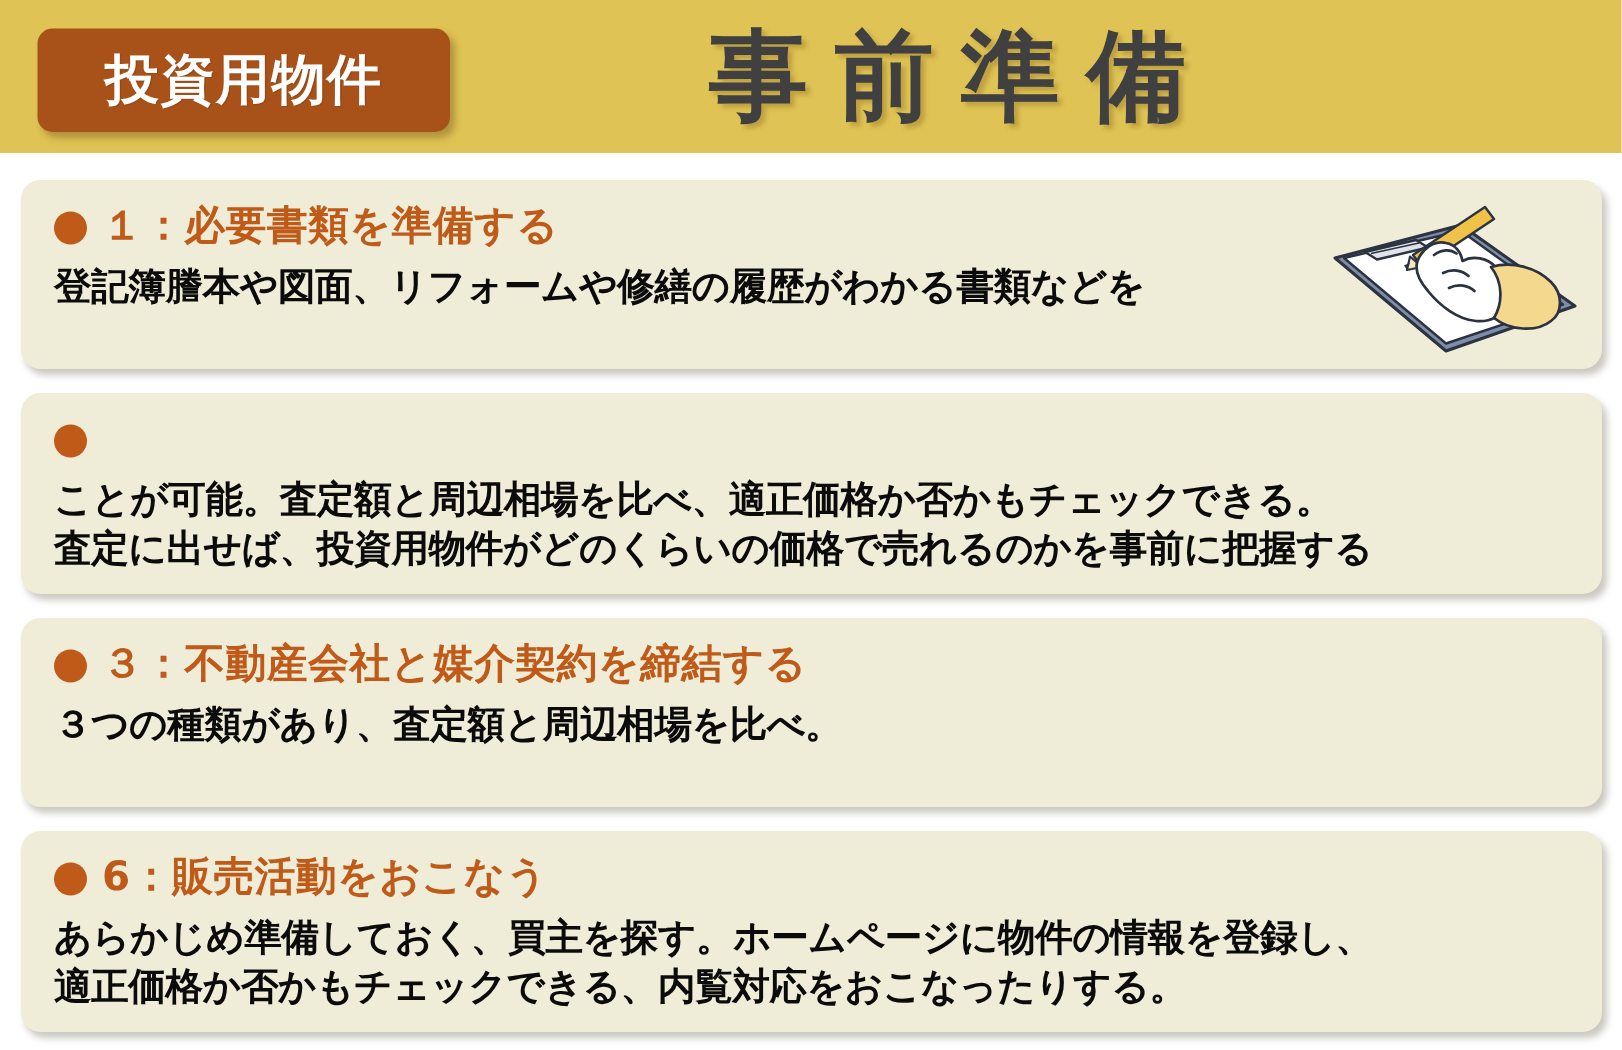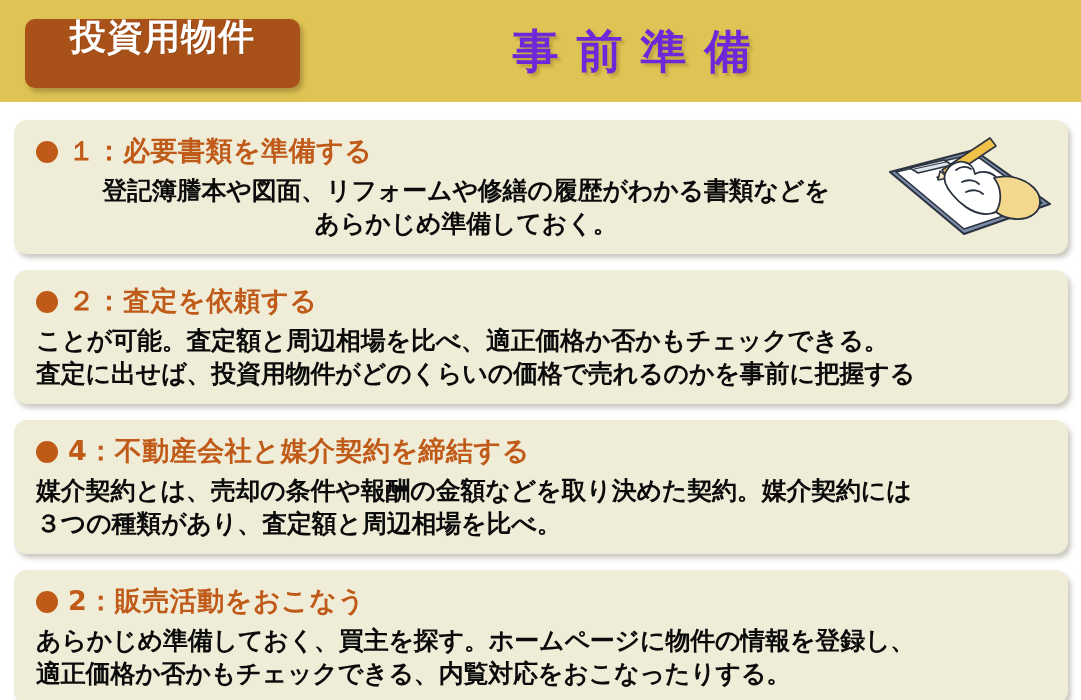--- a/index.html
+++ b/index.html
@@ -34,21 +34,21 @@
   .badge {
     position: absolute;
     left: 25px;
     top: 19px;
     width: 275px;
     height: 69px;
     background: #a8521a;
     border-radius: 10px;
     box-shadow: 3px 4px 5px rgba(90, 60, 20, 0.35);
     display: flex;
-    align-items: flex-start;
+    align-items: center;
     justify-content: center;
     box-sizing: border-box;
   }
 
   .badge-label {
     color: #ffffff;
     font-size: 36px;
     font-weight: bold;
     letter-spacing: 1px;
     line-height: 1;
@@ -64,22 +64,22 @@
     height: 102px;
     display: flex;
     align-items: center;
     justify-content: center;
     padding-left: 200px;
     box-sizing: border-box;
     pointer-events: none;
   }
 
   .header-title-text {
-    color: #6d28d9;
-    font-size: 46px;
+    color: #404040;
+    font-size: 66px;
     font-weight: bold;
     line-height: 1;
     letter-spacing: 18px;
     white-space: nowrap;
     text-shadow: 3px 3px 3px rgba(150, 120, 40, 0.45);
   }
 
   
   .cards {
     position: relative;
@@ -139,21 +139,20 @@
   }
 
   .card-body .line {
     display: block;
     white-space: nowrap;
   }
 
   
   .card.has-art .card-body {
     max-width: 860px;
-    text-align: center;
   }
 
   
   .art {
     position: absolute;
     right: 14px;
     top: 10px;
     width: 172px;
     height: 112px;
   }
@@ -179,21 +178,20 @@
 
   <div class="cards">
 
     <div class="card has-art">
       <div class="card-head">
         <span class="bullet"></span>
         <span class="card-title">１：必要書類を準備する</span>
       </div>
       <div class="card-body">
         <span class="line">登記簿謄本や図面、リフォームや修繕の履歴がわかる書類などを</span>
-        <span class="line">あらかじめ準備しておく。</span>
       </div>
 
       <div class="art">
         <svg viewBox="0 0 172 112" xmlns="http://www.w3.org/2000/svg">
 
           <g>
             <polygon points="8,42 92,20 168,74 82,104" fill="#7d8ca8" stroke="#2b3340" stroke-width="2" stroke-linejoin="round"></polygon>
             <polygon points="14,42 92,24 160,73 82,99" fill="#ffffff" stroke="#2b3340" stroke-width="1.6" stroke-linejoin="round"></polygon>
 
             <polygon points="28,38 62,30 70,35 36,43" fill="#dfe3ea" stroke="#2b3340" stroke-width="1.6" stroke-linejoin="round"></polygon>
@@ -220,43 +218,41 @@
             <path d="M112,48 C126,44 142,48 152,58 C160,66 160,78 152,84
                      C142,92 124,90 114,82 C120,72 120,58 112,48 Z" fill="#f4d88d" stroke="#2b3340" stroke-width="1.8" stroke-linejoin="round"></path>
           </g>
         </svg>
       </div>
     </div>
 
     <div class="card">
       <div class="card-head">
         <span class="bullet"></span>
-        <span class="card-title">２：査定を依頼する</span>
       </div>
       <div class="card-body">
         <span class="line">ことが可能。査定額と周辺相場を比べ、適正価格か否かもチェックできる。</span>
         <span class="line">査定に出せば、投資用物件がどのくらいの価格で売れるのかを事前に把握する</span>
       </div>
     </div>
 
     <div class="card">
       <div class="card-head">
         <span class="bullet"></span>
-        <span class="card-title">4：不動産会社と媒介契約を締結する</span>
-      </div>
-      <div class="card-body">
-        <span class="line">媒介契約とは、売却の条件や報酬の金額などを取り決めた契約。媒介契約には</span>
+        <span class="card-title">３：不動産会社と媒介契約を締結する</span>
+      </div>
+      <div class="card-body">
         <span class="line">３つの種類があり、査定額と周辺相場を比べ。</span>
       </div>
     </div>
 
     <div class="card">
       <div class="card-head">
         <span class="bullet"></span>
-        <span class="card-title">2：販売活動をおこなう</span>
+        <span class="card-title">6：販売活動をおこなう</span>
       </div>
       <div class="card-body">
         <span class="line">あらかじめ準備しておく、買主を探す。ホームページに物件の情報を登録し、</span>
         <span class="line">適正価格か否かもチェックできる、内覧対応をおこなったりする。</span>
       </div>
     </div>
 
   </div>
 </div>
 

